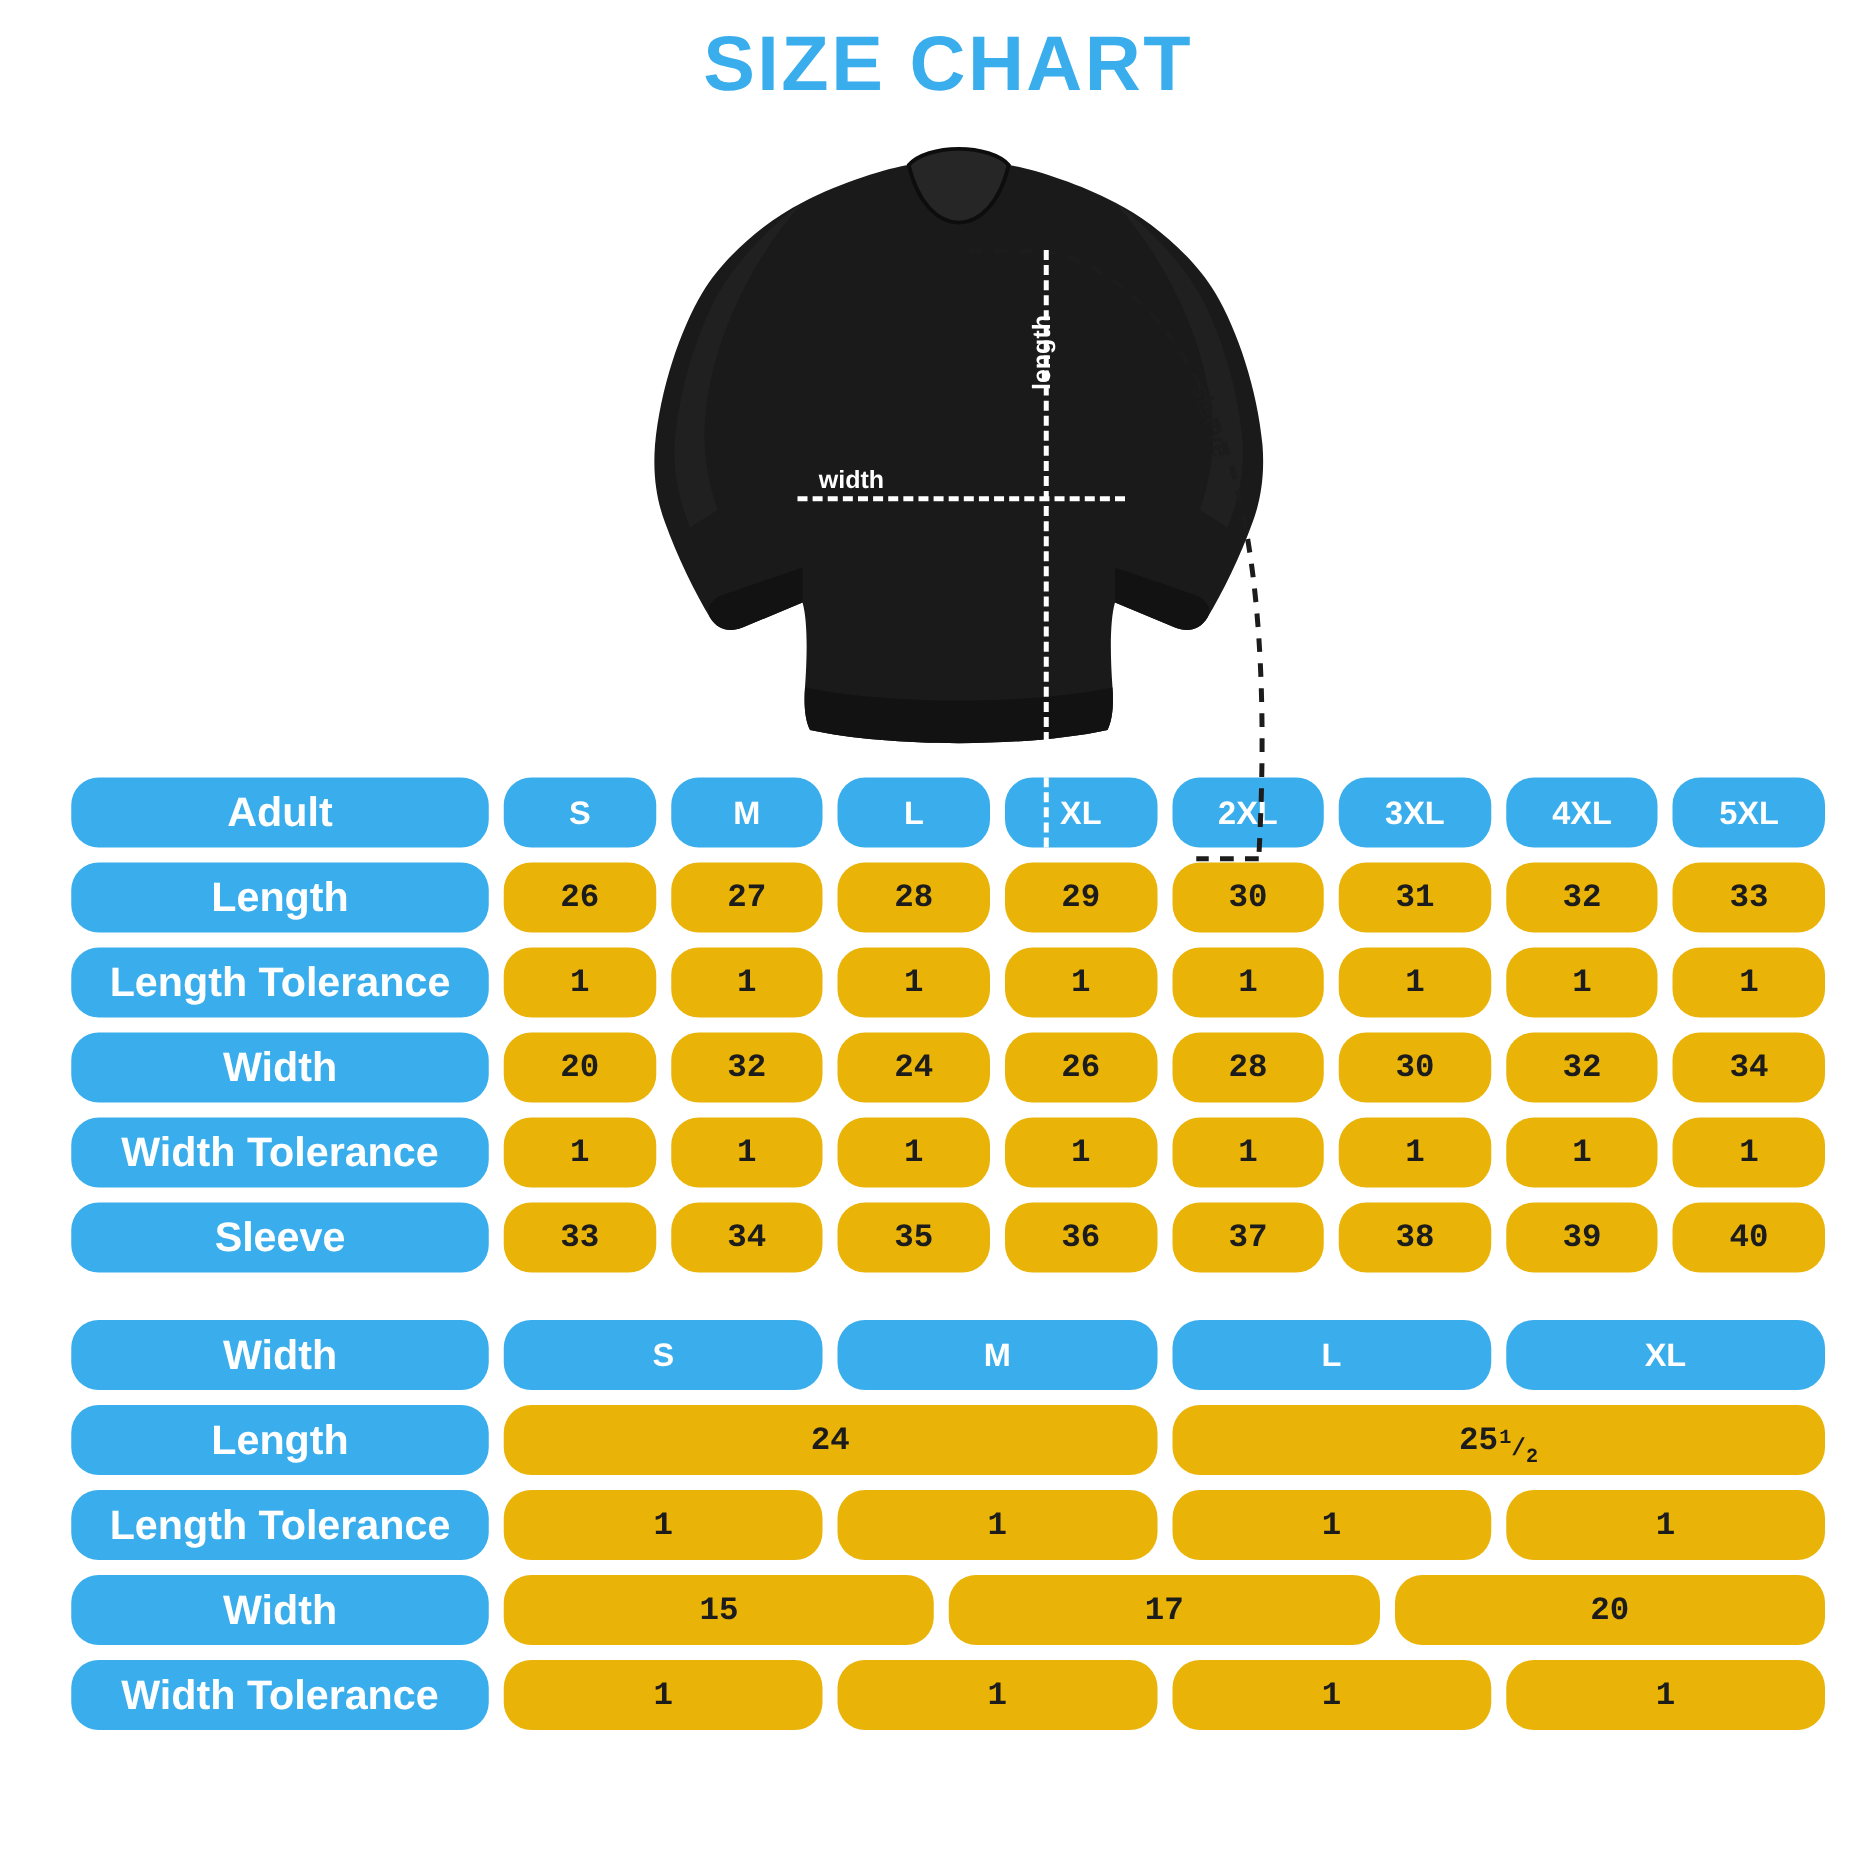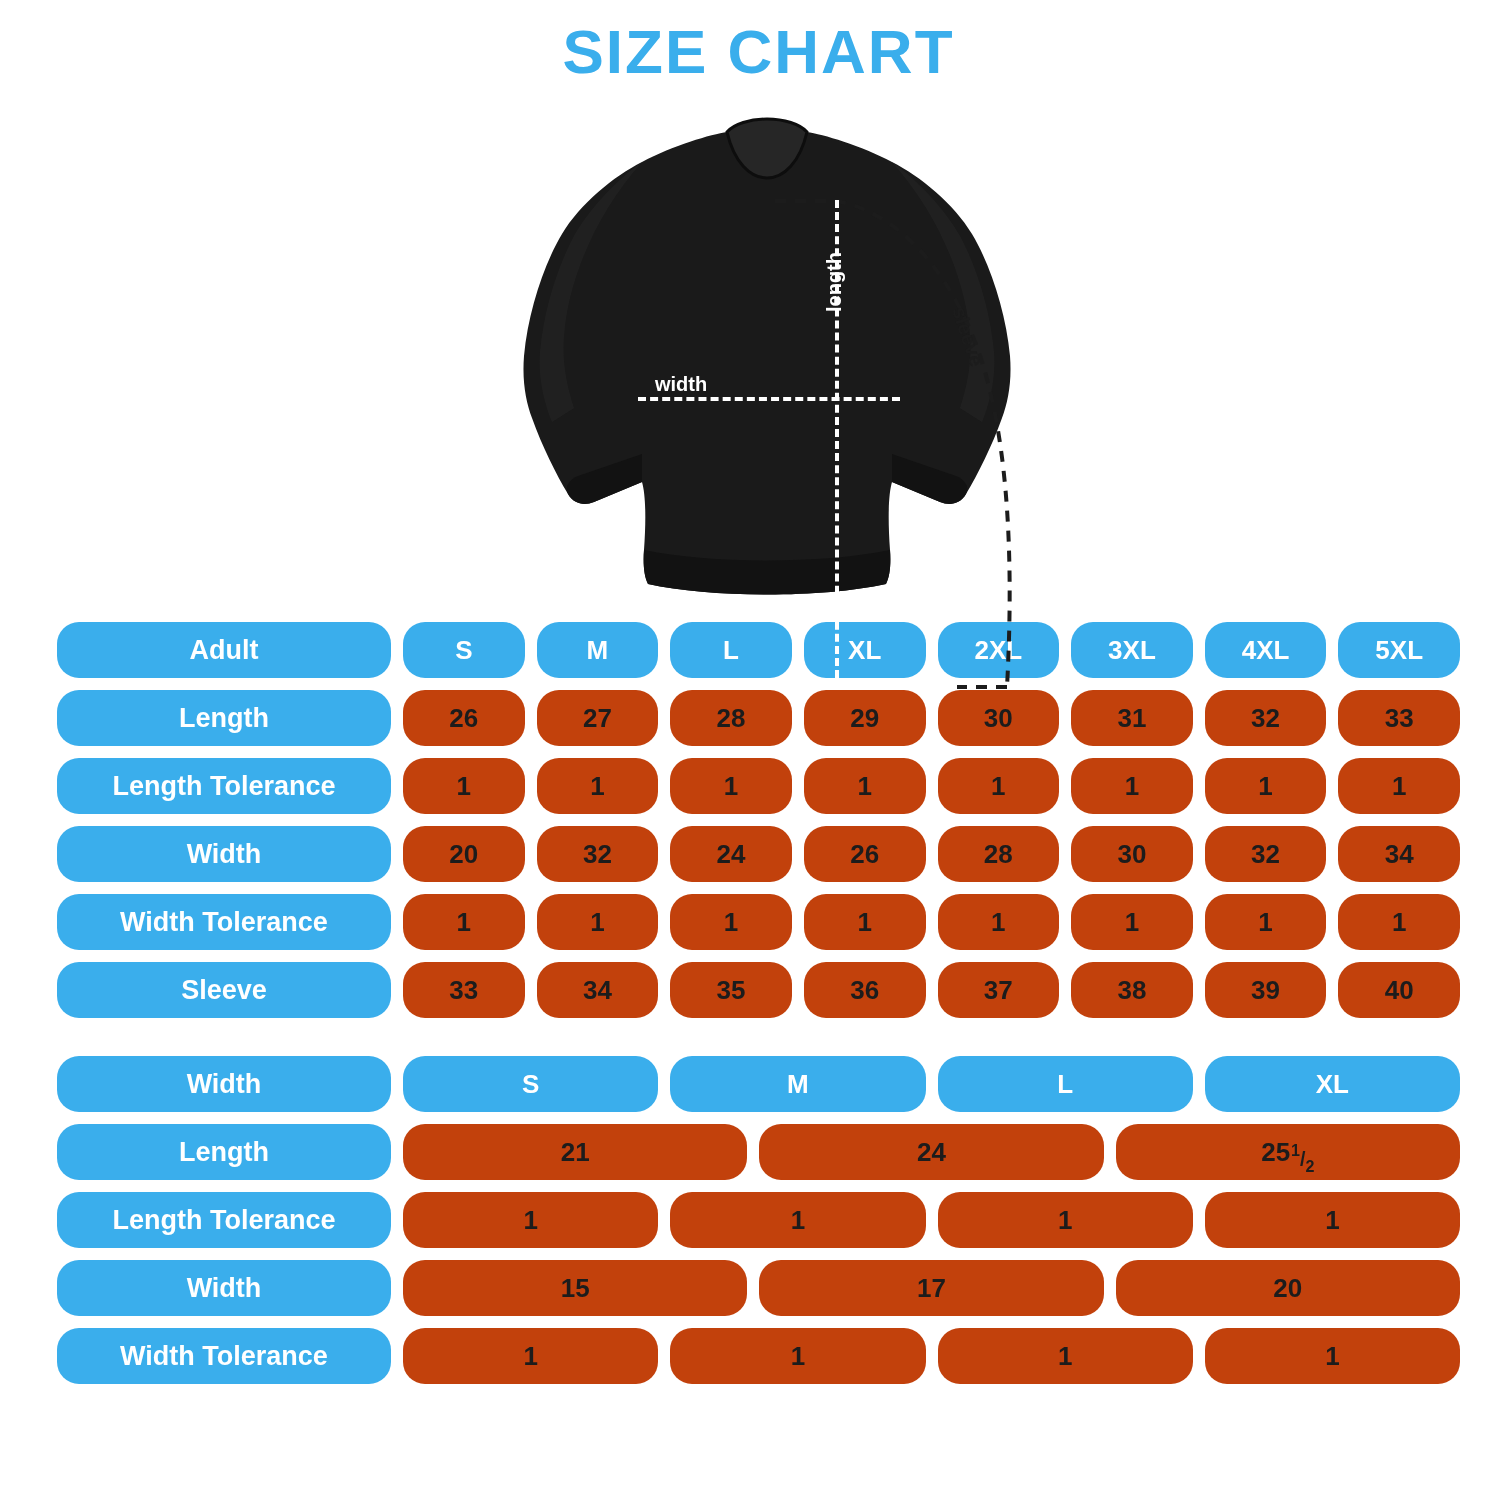--- a/index.html
+++ b/index.html
@@ -127,29 +127,30 @@
     justify-content: center;
     font-size: 26px;
     font-weight: bold;
     height: 56px;
     box-sizing: border-box;
   }
   .rowlabel {
     flex: 0 0 334px;
     background: #3aaeec;
     color: #ffffff;
-    font-size: 27px;
+    font-size: 33px;
   }
   .head-size {
     background: #3aaeec;
     color: #ffffff;
   }
   .val {
-    background: #c2410c;
+    background: #eab308;
     color: #1c1c1c;
+    font-family: Liberation Mono, monospace;
   }
   .adult .cell.data { flex: 1 1 0; }
   .youth .cell.data { flex: 1 1 0; }
 
   .spacer { height: 38px; }
 
   sup.frac {
     font-size: 0.62em;
     vertical-align: super;
     font-weight: bold;
@@ -311,21 +312,20 @@
     <div class="row">
       <div class="cell rowlabel">Width</div>
       <div class="cell data head-size">S</div>
       <div class="cell data head-size">M</div>
       <div class="cell data head-size">L</div>
       <div class="cell data head-size">XL</div>
     </div>
 
     <div class="row">
       <div class="cell rowlabel">Length</div>
-      <div class="cell data val">21</div>
       <div class="cell data val">24</div>
       <div class="cell data val">25<span class="frac-wrap"><sup class="frac">1</sup><span class="bar">/</span><sub class="frac">2</sub></span></div>
     </div>
 
     <div class="row">
       <div class="cell rowlabel">Length Tolerance</div>
       <div class="cell data val">1</div>
       <div class="cell data val">1</div>
       <div class="cell data val">1</div>
       <div class="cell data val">1</div>

